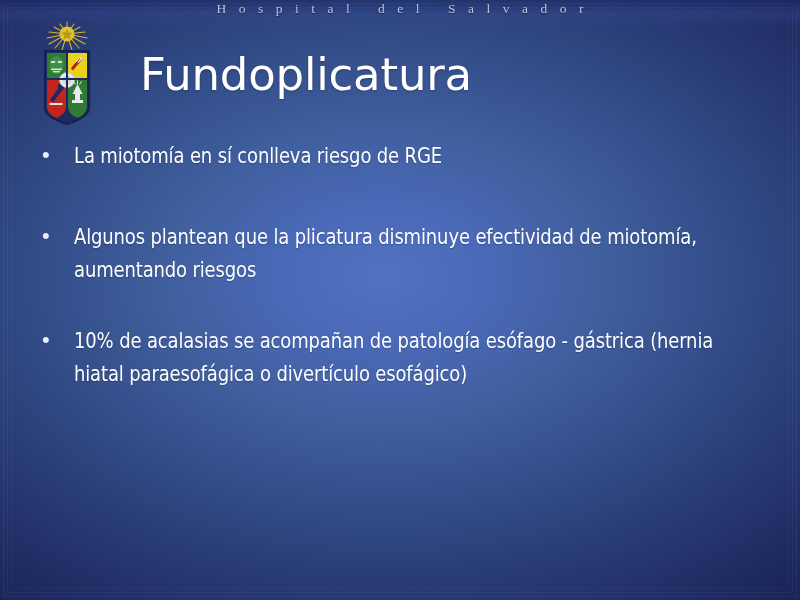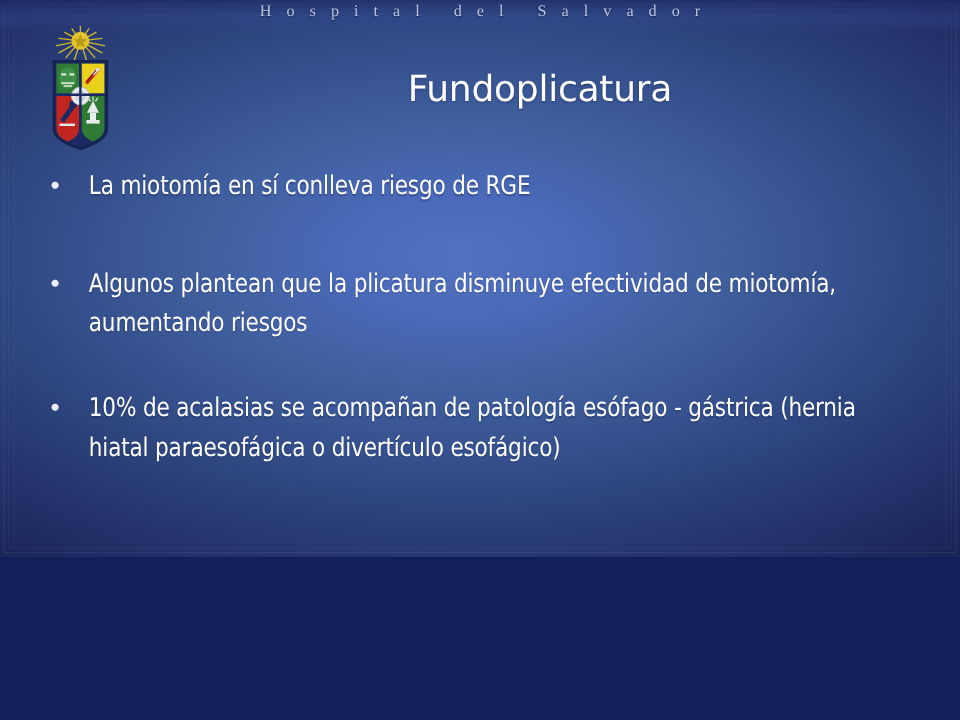--- a/index.html
+++ b/index.html
@@ -8,21 +8,21 @@
     padding: 0;
     background: #12205a;
   }
   body {
     font-family: "Liberation Sans", sans-serif;
   }
 
   .slide {
     position: relative;
     width: 800px;
-    height: 464px;
+    height: 600px;
     overflow: hidden;
     background-color: #22317a;
     background-image:
       radial-gradient(ellipse 78% 70% at 48% 46%,
         #5273c0 0%,
         #4a69b8 16%,
         #41609f 34%,
         #35508c 52%,
         #2b4179 68%,
         #24336c 82%,
@@ -76,24 +76,24 @@
     height: 108px;
   }
   .logo svg { display: block; width: 62px; height: 108px; }
 
   
   .slide-title {
     position: absolute;
     left: 140px;
     top: 53px;
     width: 620px;
-    text-align: center;
+    text-align: left;
     font-family: "DejaVu Sans", "Liberation Sans", sans-serif;
     font-weight: 400;
-    font-size: 30px;
+    font-size: 45px;
     line-height: 44px;
     color: #ffffff;
     letter-spacing: -0.2px;
     text-shadow: 0 1px 2px rgba(12,22,60,0.35);
   }
 
   
   .body-area {
     position: absolute;
     left: 38px;

